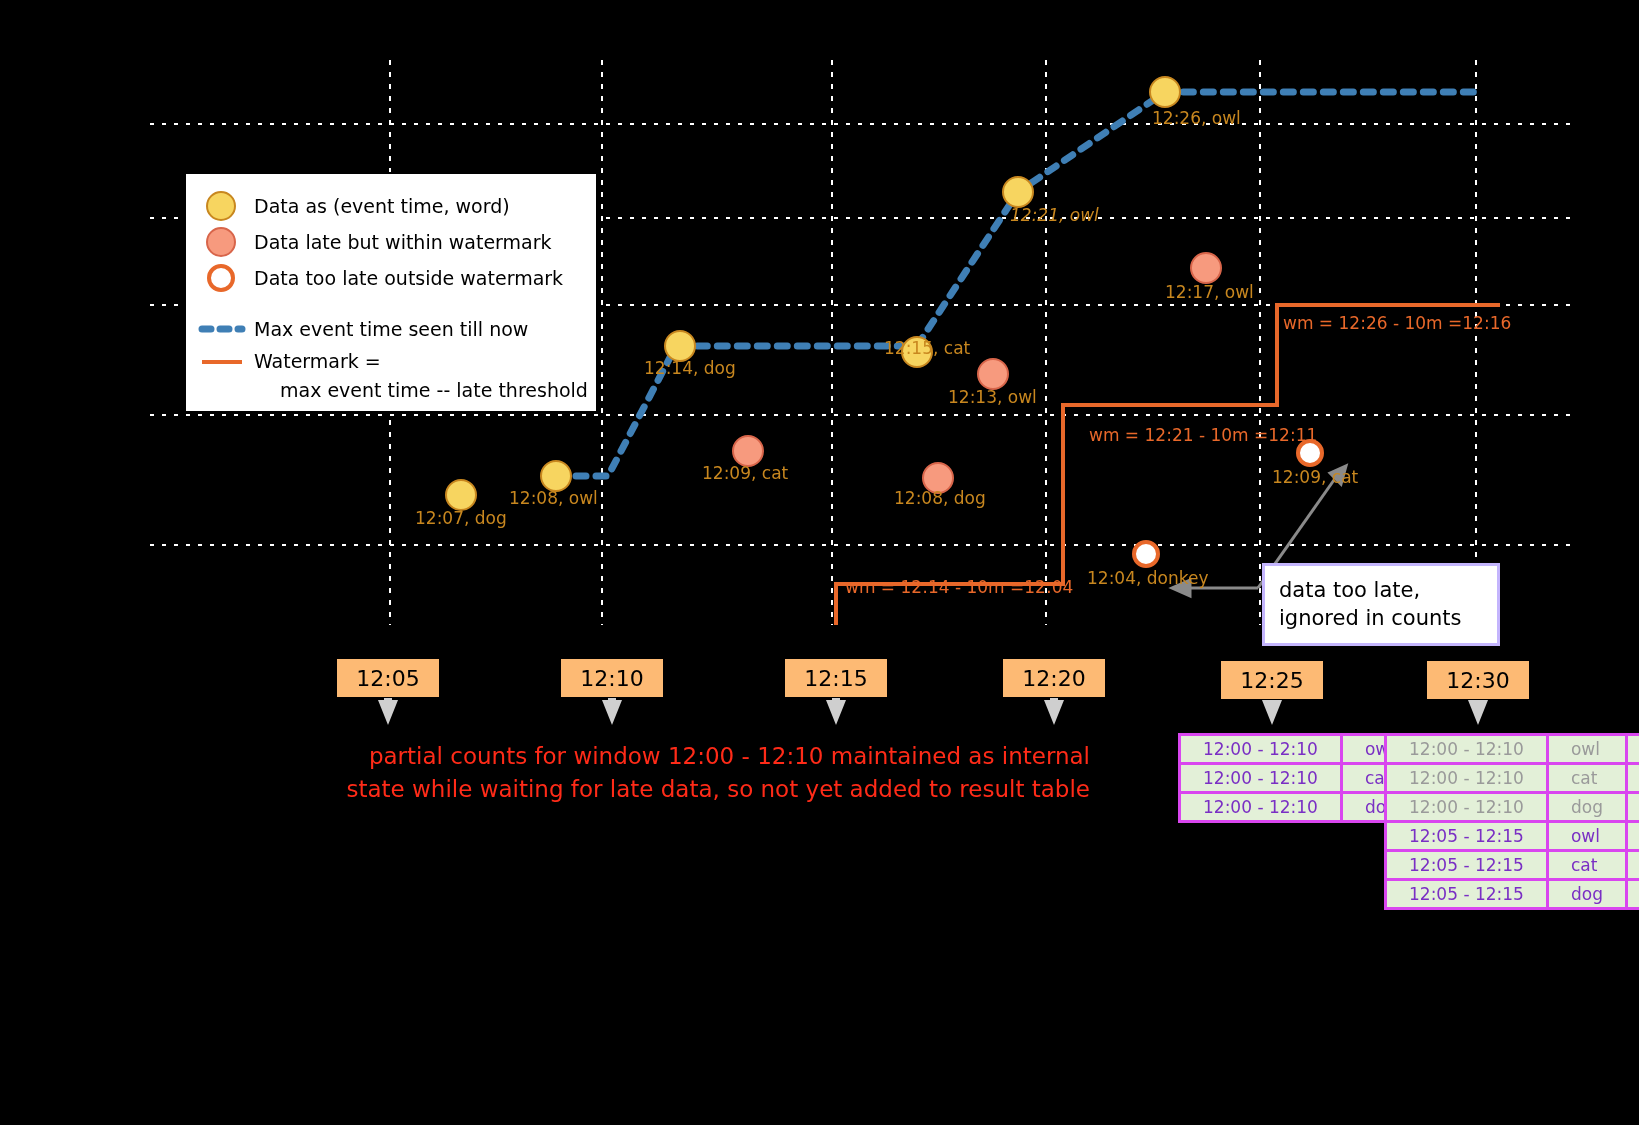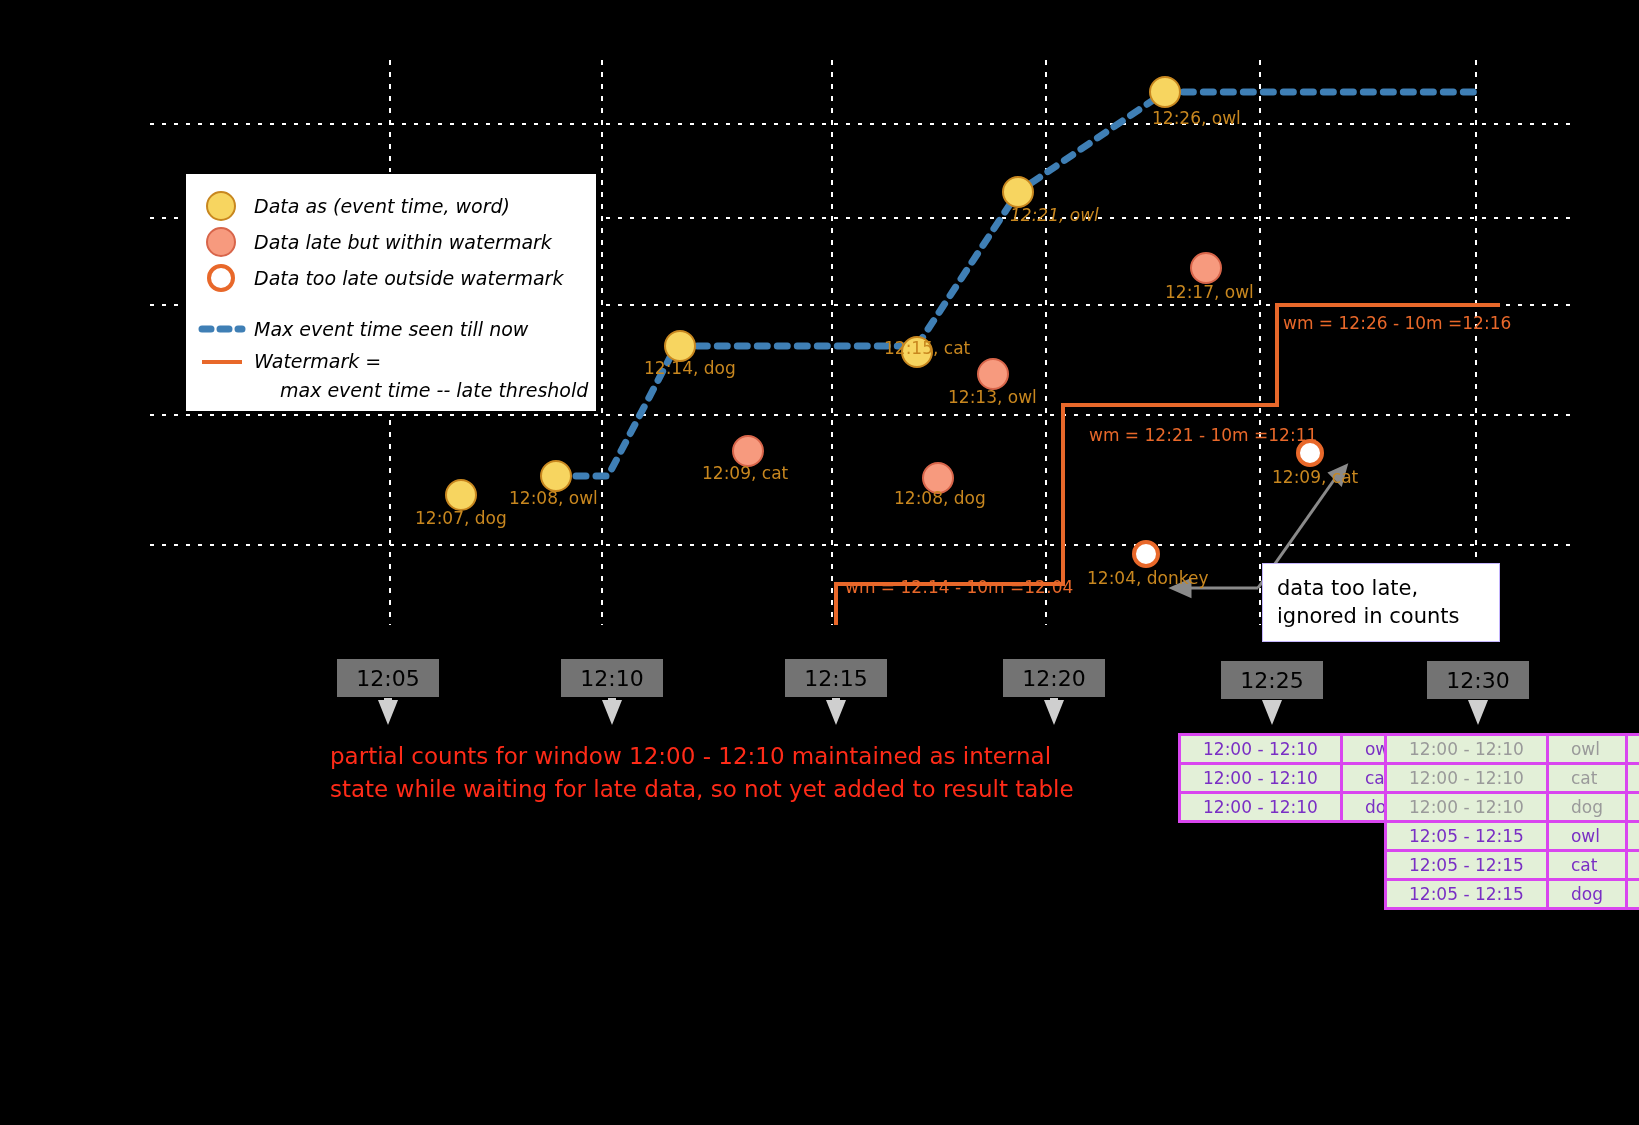--- a/index.html
+++ b/index.html
@@ -44,53 +44,52 @@
   }
   .legendbox {
     position: absolute;
     left: 184px;
     top: 172px;
     width: 414px;
     height: 241px;
     background: #ffffff;
     border: 2px solid #000000;
     box-sizing: border-box;
-    font-style: italic;
   }
   .legend-text {
     position: absolute;
     left: 68px;
     font-size: 19px;
     color: #000000;
     white-space: nowrap;
   }
   .tick-box {
     position: absolute;
-    background: #737373;
+    background: #fdba74;
     border: 1px solid #000000;
     width: 104px;
     height: 40px;
     text-align: center;
     line-height: 40px;
     font-size: 22px;
     color: #000000;
     box-sizing: border-box;
   }
   .note-red {
     position: absolute;
     color: #ff2b18;
     font-size: 23px;
-    text-align: left;
+    text-align: right;
     line-height: 1.45;
     white-space: nowrap;
   }
   .callout {
     position: absolute;
     background: #ffffff;
-    border: 1px solid #c4b5fd;
+    border: 3px solid #c4b5fd;
     color: #000000;
     font-size: 21px;
     line-height: 1.35;
     padding: 10px 14px;
     box-sizing: border-box;
     white-space: nowrap;
   }
   table.counts {
     position: absolute;
     border-collapse: collapse;

